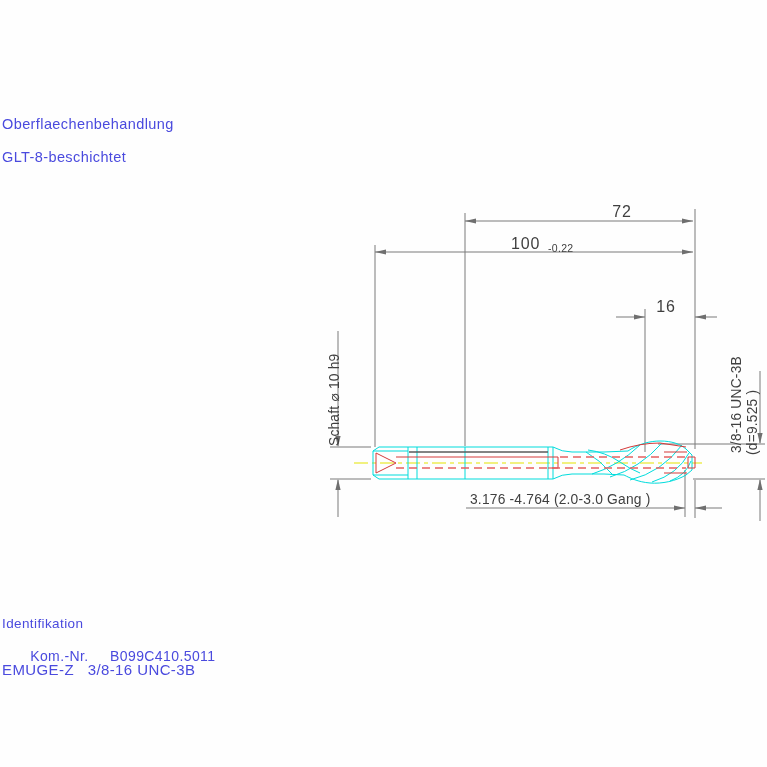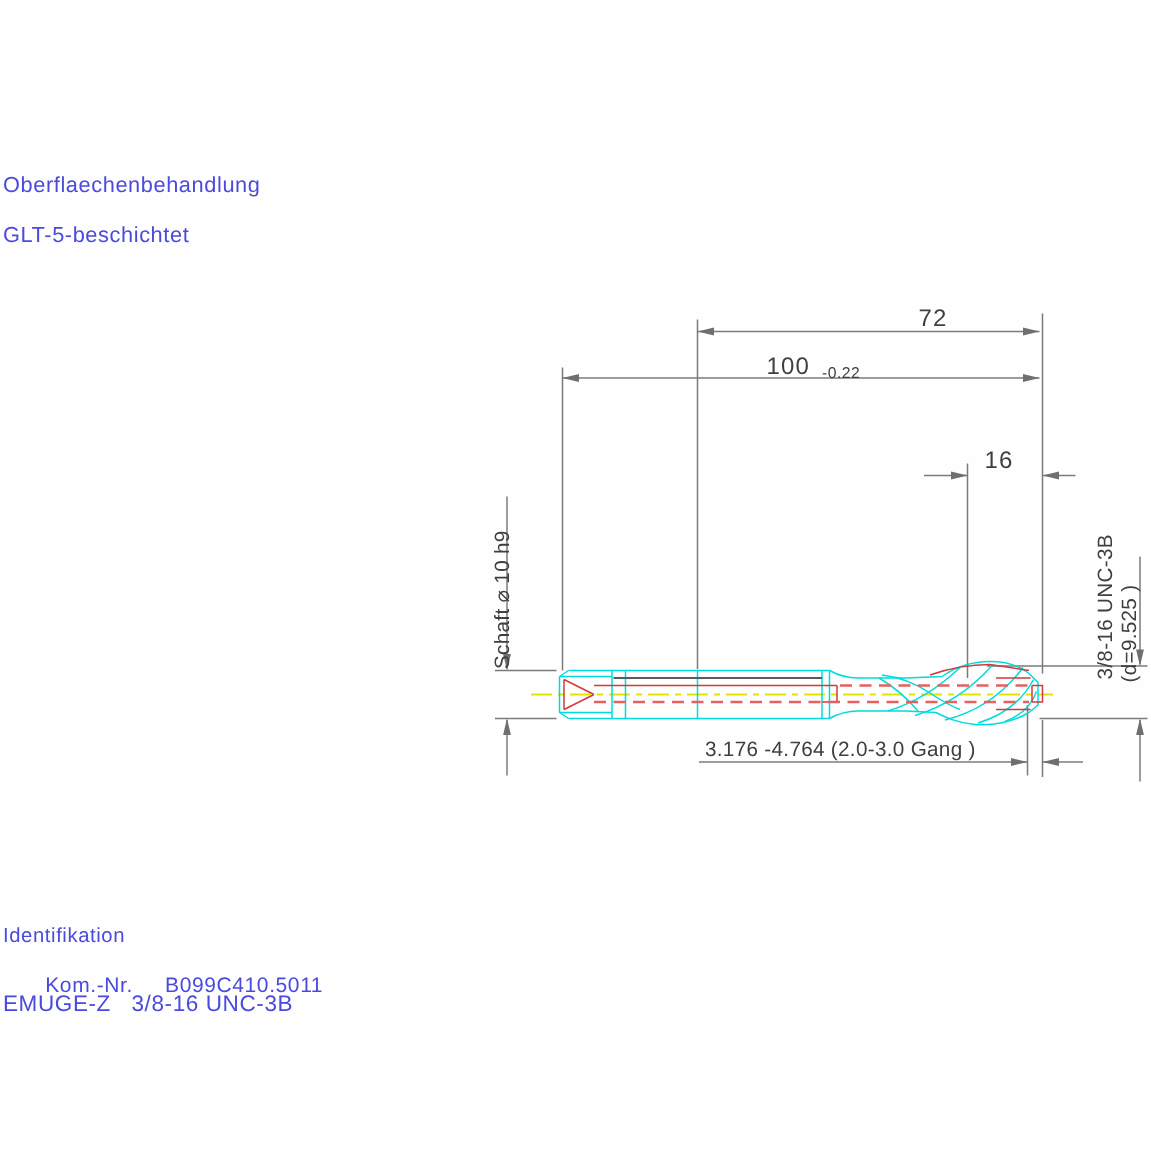--- a/index.html
+++ b/index.html
@@ -29,21 +29,21 @@
   .tool-red-dash{stroke:#e56060;stroke-width:1.6;fill:none;stroke-dasharray:8 5;}
   .tool-gray{stroke:#5a5a5a;stroke-width:1.4;fill:none;}
   .tool-yellow{stroke:#e3e300;stroke-width:1.2;fill:none;stroke-dasharray:14 4 4 4;}
 </style>
 </head>
 <body>
 
 <div id="stage">
 
   <div class="blue-note" style="left:2px;top:116px;">Oberflaechenbehandlung</div>
-  <div class="blue-note" style="left:2px;top:149px;">GLT-5-beschichtet</div>
+  <div class="blue-note" style="left:2px;top:149px;">GLT-8-beschichtet</div>
   <div class="blue-note" style="left:2px;top:616px;font-size:13.5px;">Identifikation</div>
   <div class="blue-note" style="left:2px;top:617px;font-size:15px;margin-top:44px;">EMUGE-Z   3/8-16 UNC-3B</div>
   <div class="blue-note" style="left:13px;top:632px;font-size:14px;">
     <span>Kom.-Nr.</span><span>     </span><span>B099C410.5011</span>
   </div>
 
   <svg id="svg-drawing" width="767" height="767" viewBox="0 0 767 767">
 
     <g>
       <line class="dim-line" x1="465" y1="213" x2="465" y2="446"></line>

